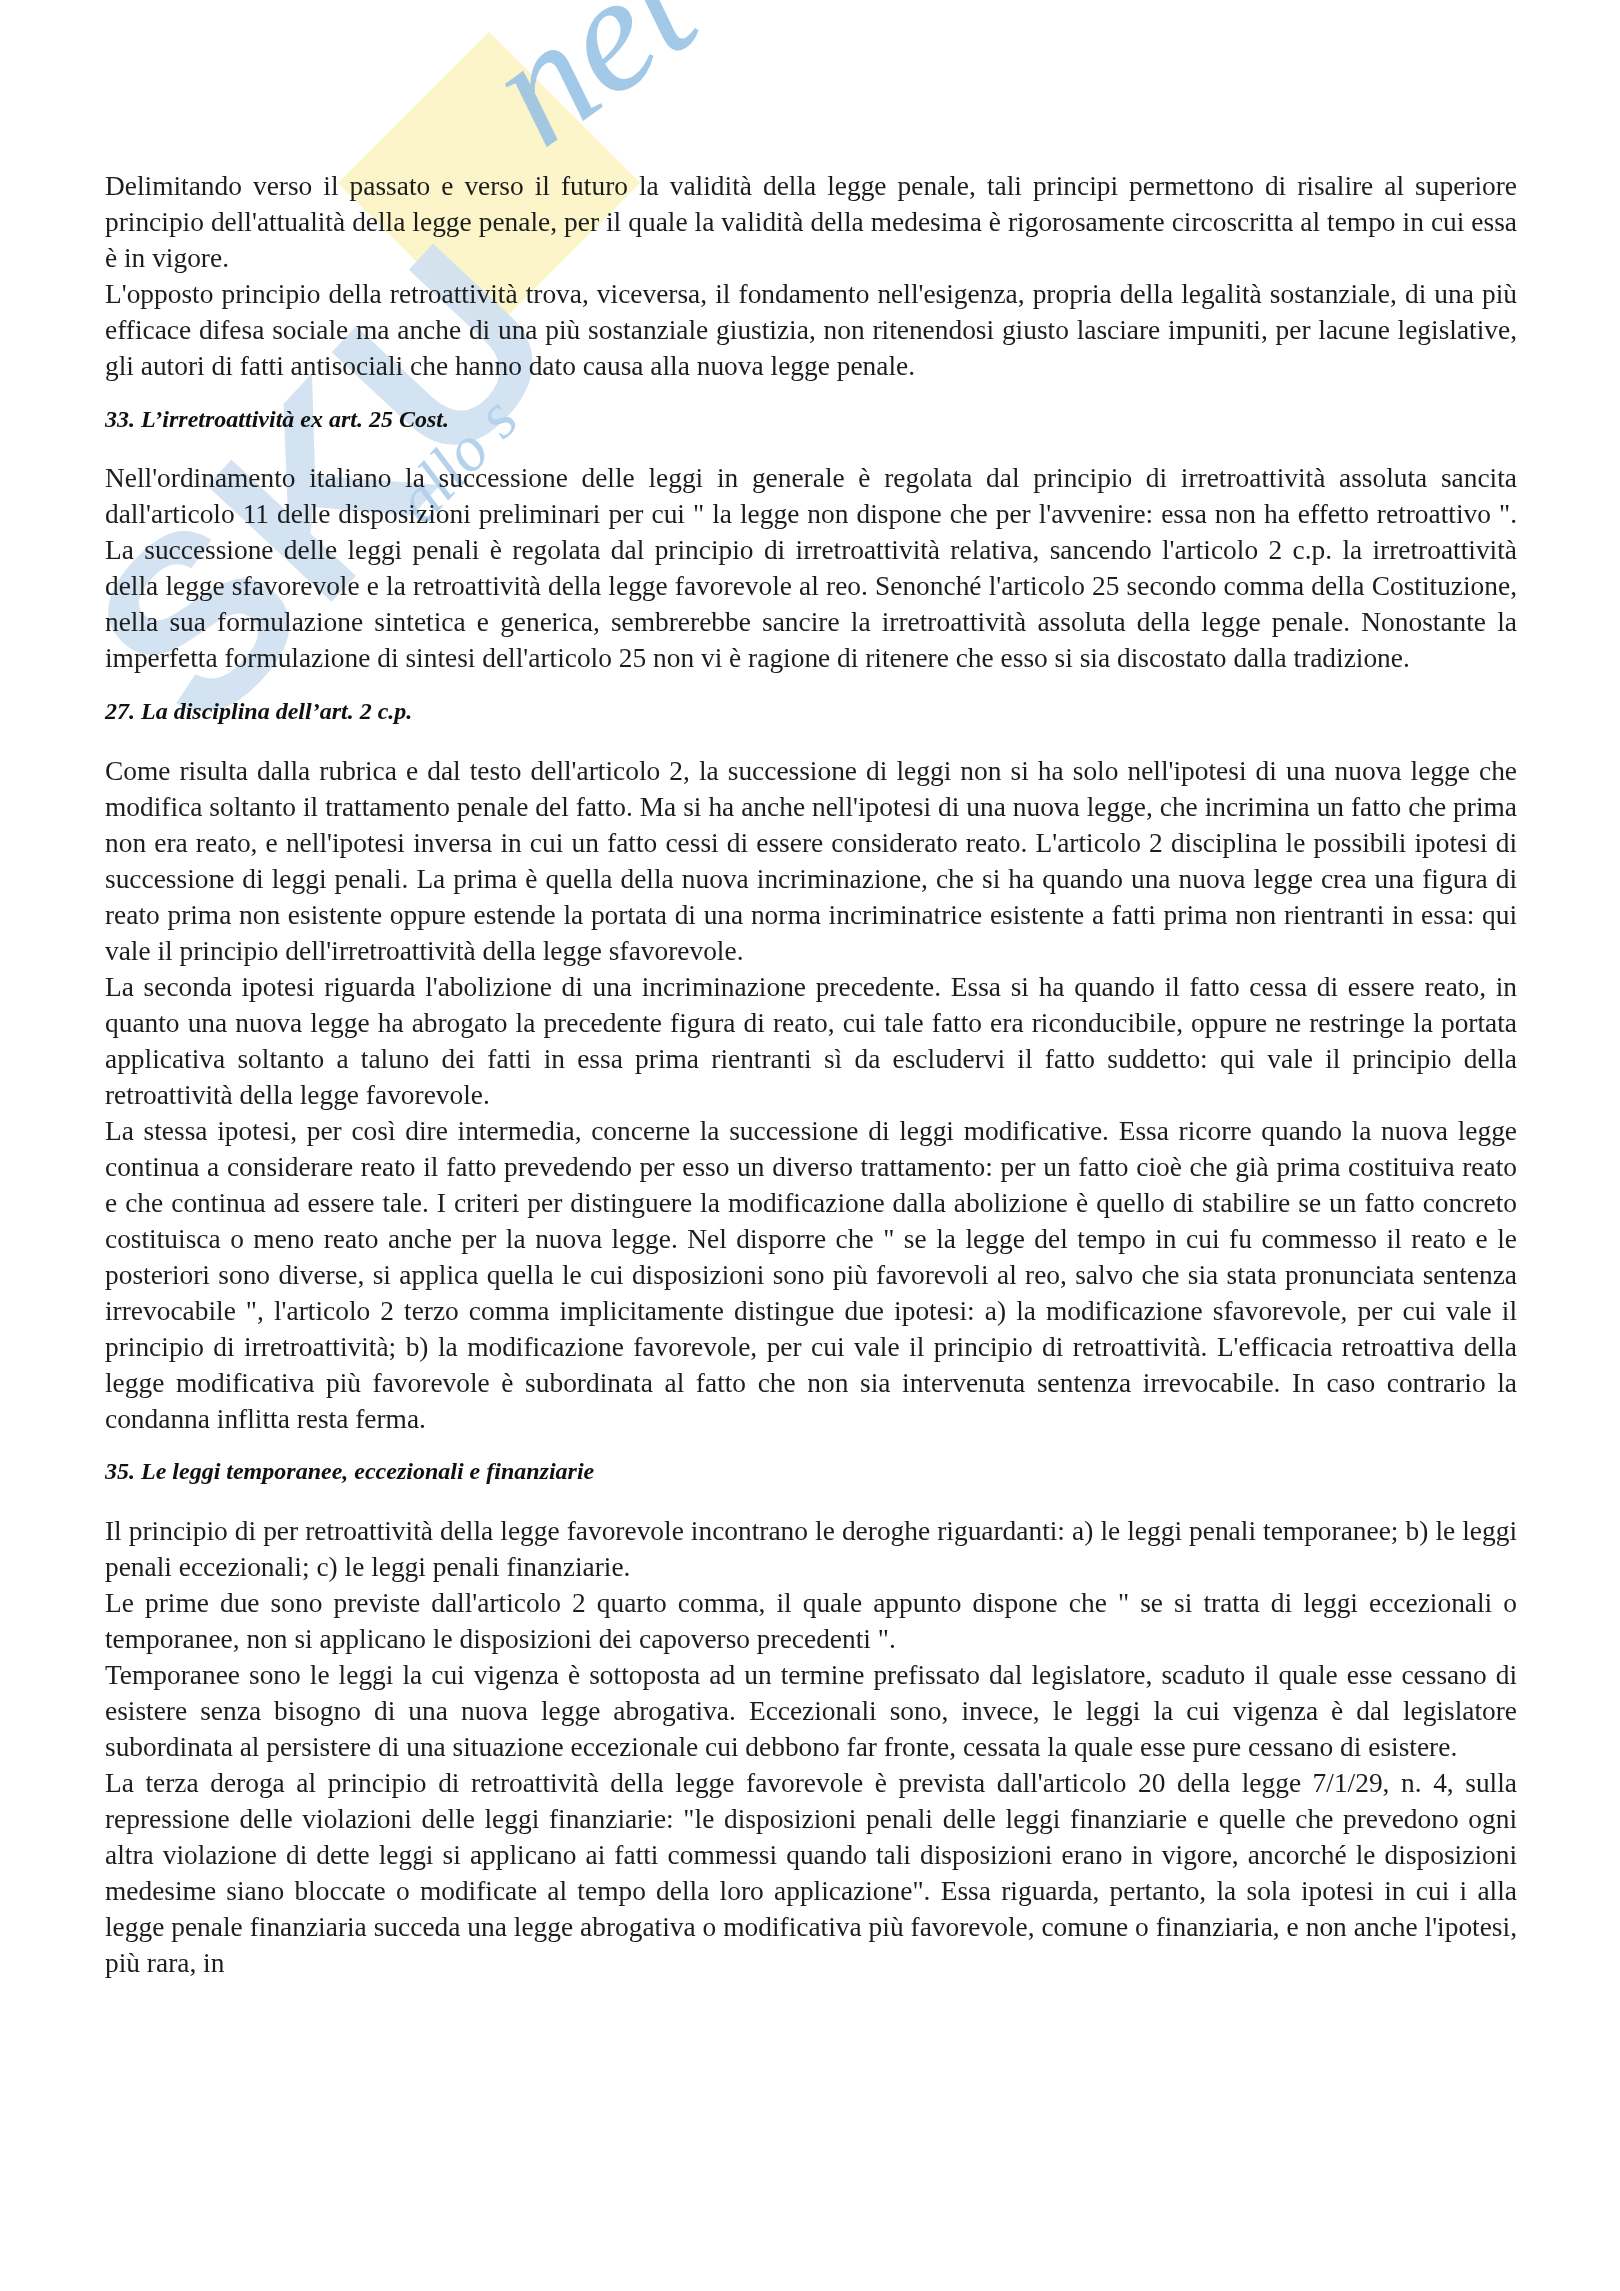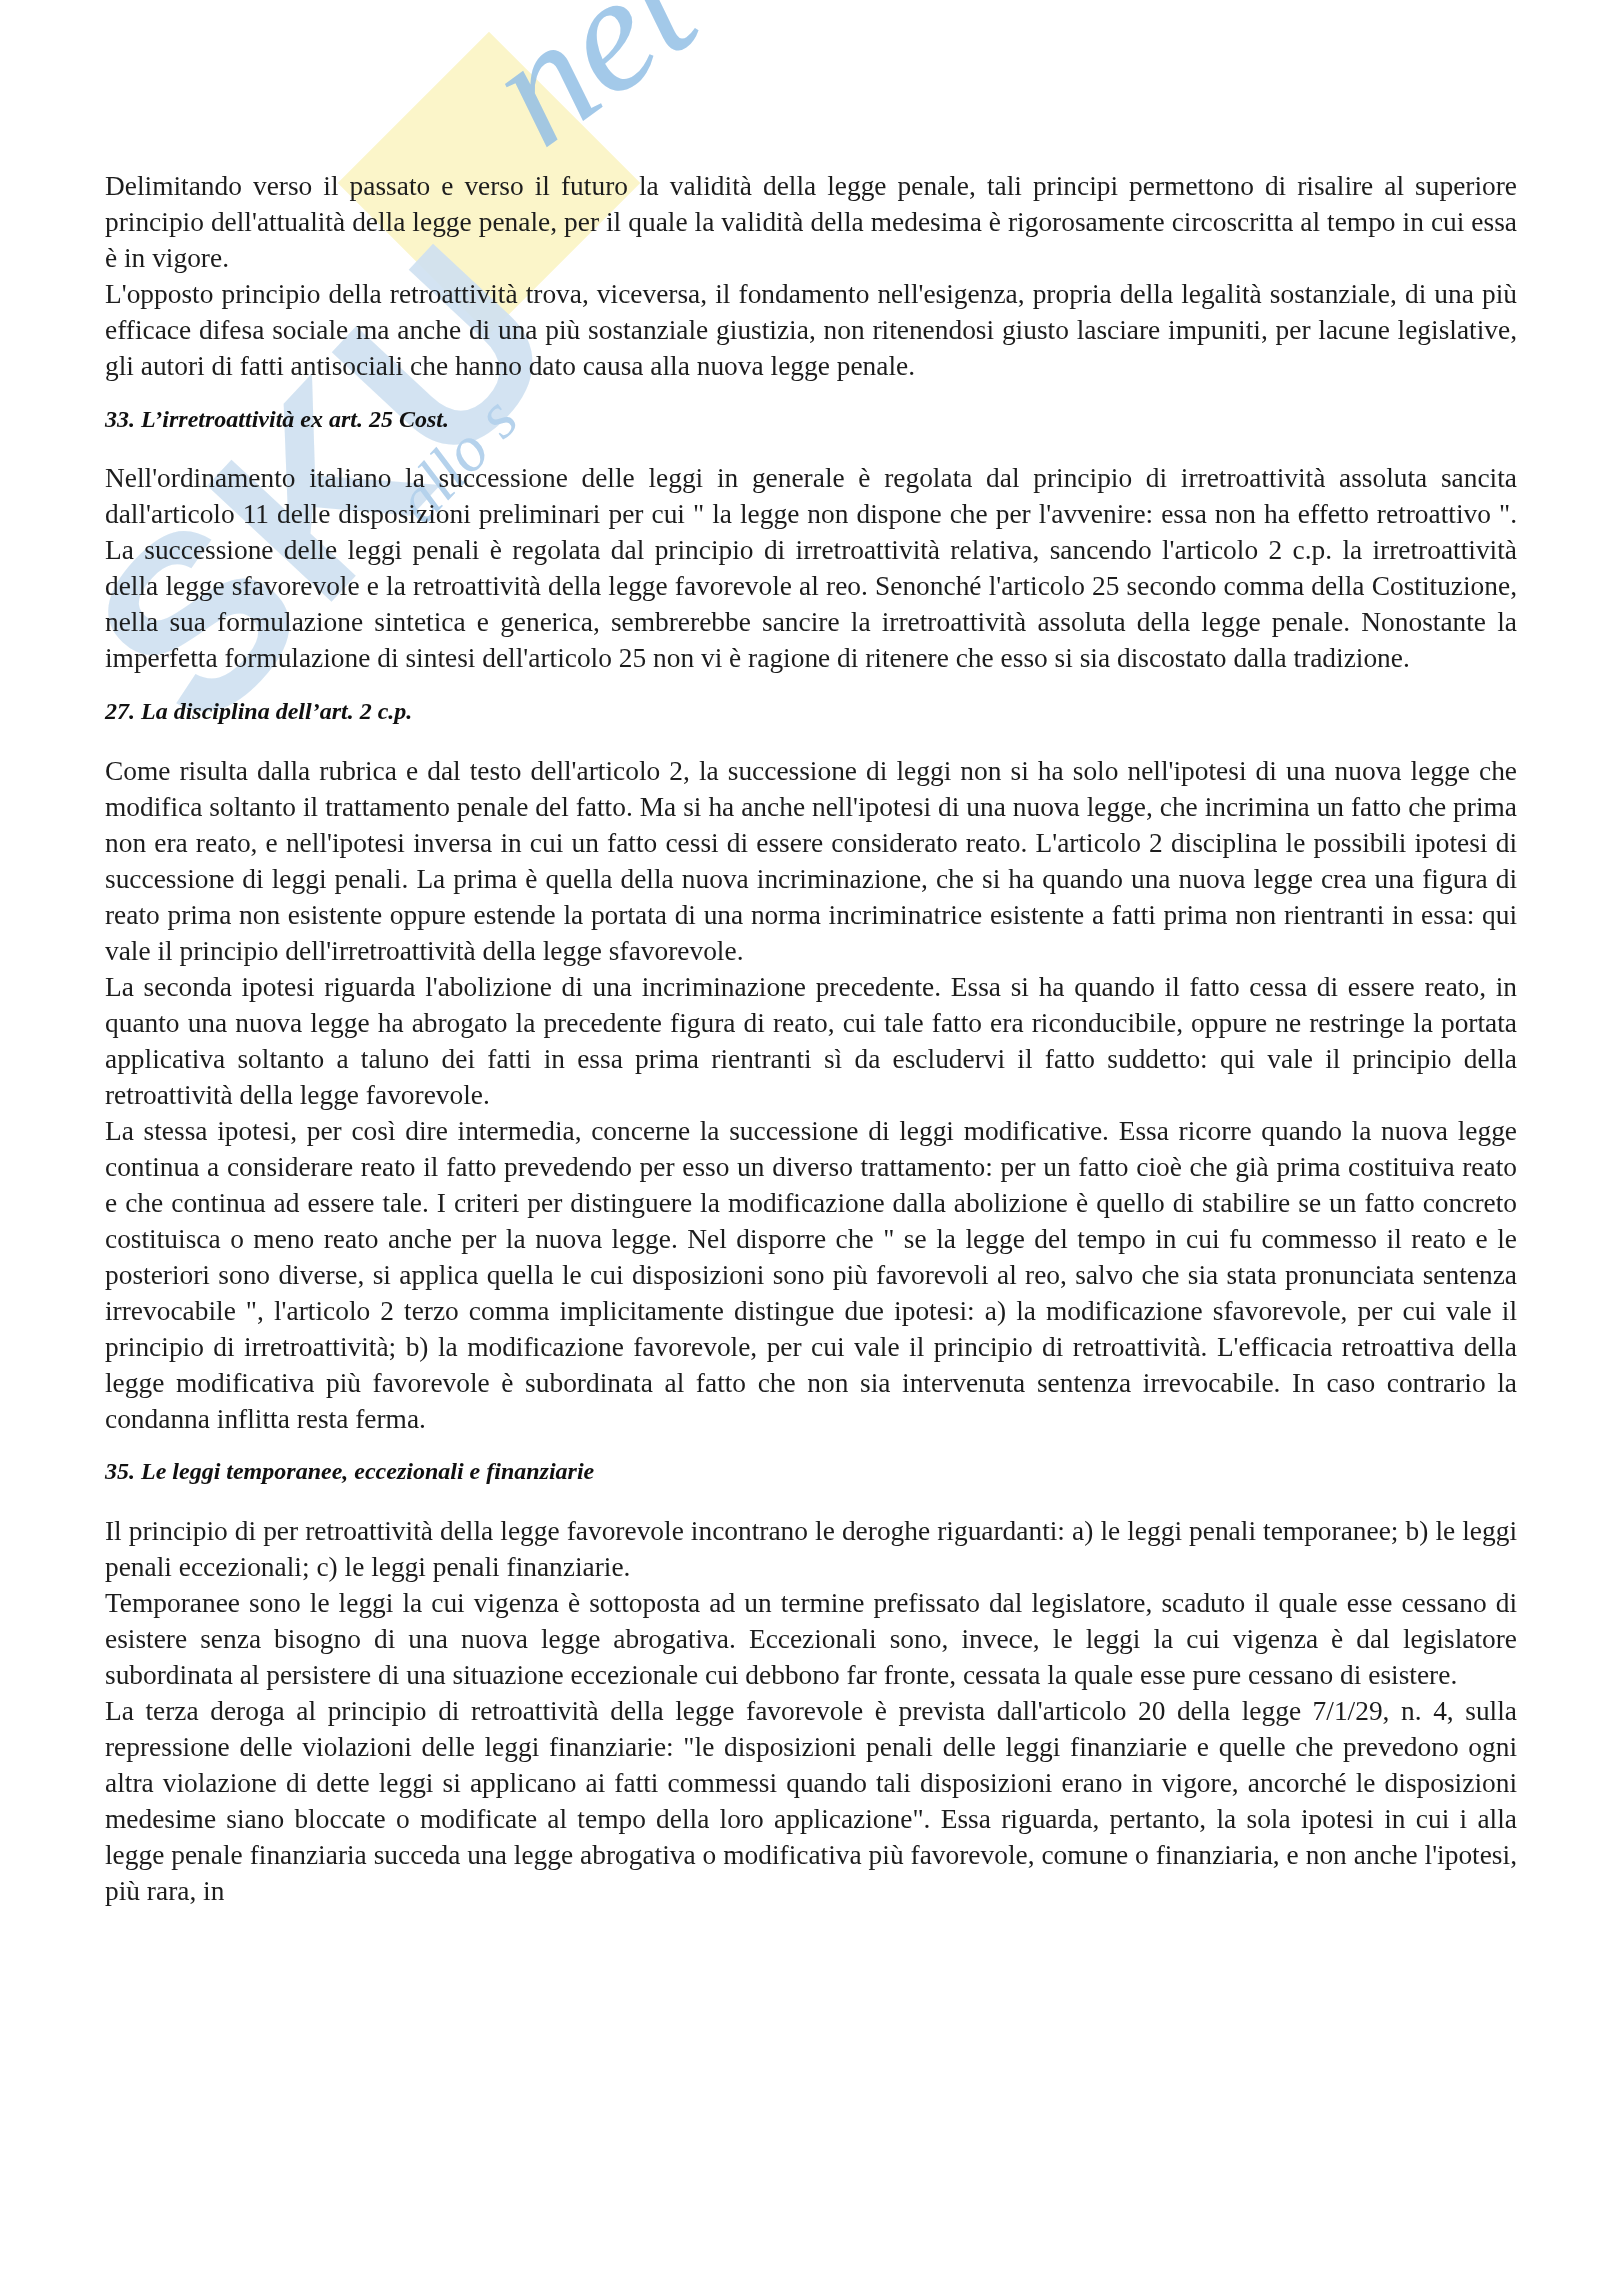--- a/index.html
+++ b/index.html
@@ -80,18 +80,19 @@
     <h2>33. L’irretroattività ex art. 25 Cost.</h2>
     <p>Nell'ordinamento italiano la successione delle leggi in generale è regolata dal principio di irretroattività assoluta sancita dall'articolo 11 delle disposizioni preliminari per cui " la legge non dispone che per l'avvenire: essa non ha effetto retroattivo ". La successione delle leggi penali è regolata dal principio di irretroattività relativa, sancendo l'articolo 2 c.p. la irretroattività della legge sfavorevole e la retroattività della legge favorevole al reo. Senonché l'articolo 25 secondo comma della Costituzione, nella sua formulazione sintetica e generica, sembrerebbe sancire la irretroattività assoluta della legge penale. Nonostante la imperfetta formulazione di sintesi dell'articolo 25 non vi è ragione di ritenere che esso si sia discostato dalla tradizione.</p>
 
     <h2>27. La disciplina dell’art. 2 c.p.</h2>
     <p>Come risulta dalla rubrica e dal testo dell'articolo 2, la successione di leggi non si ha solo nell'ipotesi di una nuova legge che modifica soltanto il trattamento penale del fatto. Ma si ha anche nell'ipotesi di una nuova legge, che incrimina un fatto che prima non era reato, e nell'ipotesi inversa in cui un fatto cessi di essere considerato reato. L'articolo 2 disciplina le possibili ipotesi di successione di leggi penali. La prima è quella della nuova incriminazione, che si ha quando una nuova legge crea una figura di reato prima non esistente oppure estende la portata di una norma incriminatrice esistente a fatti prima non rientranti in essa: qui vale il principio dell'irretroattività della legge sfavorevole.</p>
     <p>La seconda ipotesi riguarda l'abolizione di una incriminazione precedente. Essa si ha quando il fatto cessa di essere reato, in quanto una nuova legge ha abrogato la precedente figura di reato, cui tale fatto era riconducibile, oppure ne restringe la portata applicativa soltanto a taluno dei fatti in essa prima rientranti sì da escludervi il fatto suddetto: qui vale il principio della retroattività della legge favorevole.</p>
     <p>La stessa ipotesi, per così dire intermedia, concerne la successione di leggi modificative. Essa ricorre quando la nuova legge continua a considerare reato il fatto prevedendo per esso un diverso trattamento: per un fatto cioè che già prima costituiva reato e che continua ad essere tale. I criteri per distinguere la modificazione dalla abolizione è quello di stabilire se un fatto concreto costituisca o meno reato anche per la nuova legge. Nel disporre che " se la legge del tempo in cui fu commesso il reato e le posteriori sono diverse, si applica quella le cui disposizioni sono più favorevoli al reo, salvo che sia stata pronunciata sentenza irrevocabile ", l'articolo 2 terzo comma implicitamente distingue due ipotesi: a) la modificazione sfavorevole, per cui vale il principio di irretroattività; b) la modificazione favorevole, per cui vale il principio di retroattività. L'efficacia retroattiva della legge modificativa più favorevole è subordinata al fatto che non sia intervenuta sentenza irrevocabile. In caso contrario la condanna inflitta resta ferma.</p>
 
     <h2>35. Le leggi temporanee, eccezionali e finanziarie</h2>
     <p>Il principio di per retroattività della legge favorevole incontrano le deroghe riguardanti: a) le leggi penali temporanee; b) le leggi penali eccezionali; c) le leggi penali finanziarie.</p>
+    <p>Le prime due sono previste dall'articolo 2 quarto comma, il quale appunto dispone che " se si tratta di leggi eccezionali o temporanee, non si applicano le disposizioni dei capoverso precedenti ".</p>
     <p>Temporanee sono le leggi la cui vigenza è sottoposta ad un termine prefissato dal legislatore, scaduto il quale esse cessano di esistere senza bisogno di una nuova legge abrogativa. Eccezionali sono, invece, le leggi la cui vigenza è dal legislatore subordinata al persistere di una situazione eccezionale cui debbono far fronte, cessata la quale esse pure cessano di esistere.</p>
     <p>La terza deroga al principio di retroattività della legge favorevole è prevista dall'articolo 20 della legge 7/1/29, n. 4, sulla repressione delle violazioni delle leggi finanziarie: "le disposizioni penali delle leggi finanziarie e quelle che prevedono ogni altra violazione di dette leggi si applicano ai fatti commessi quando tali disposizioni erano in vigore, ancorché le disposizioni medesime siano bloccate o modificate al tempo della loro applicazione". Essa riguarda, pertanto, la sola ipotesi in cui i alla legge penale finanziaria succeda una legge abrogativa o modificativa più favorevole, comune o finanziaria, e non anche l'ipotesi, più rara, in</p>
 
   </div>
 </div>
 
 
 </body></html>

